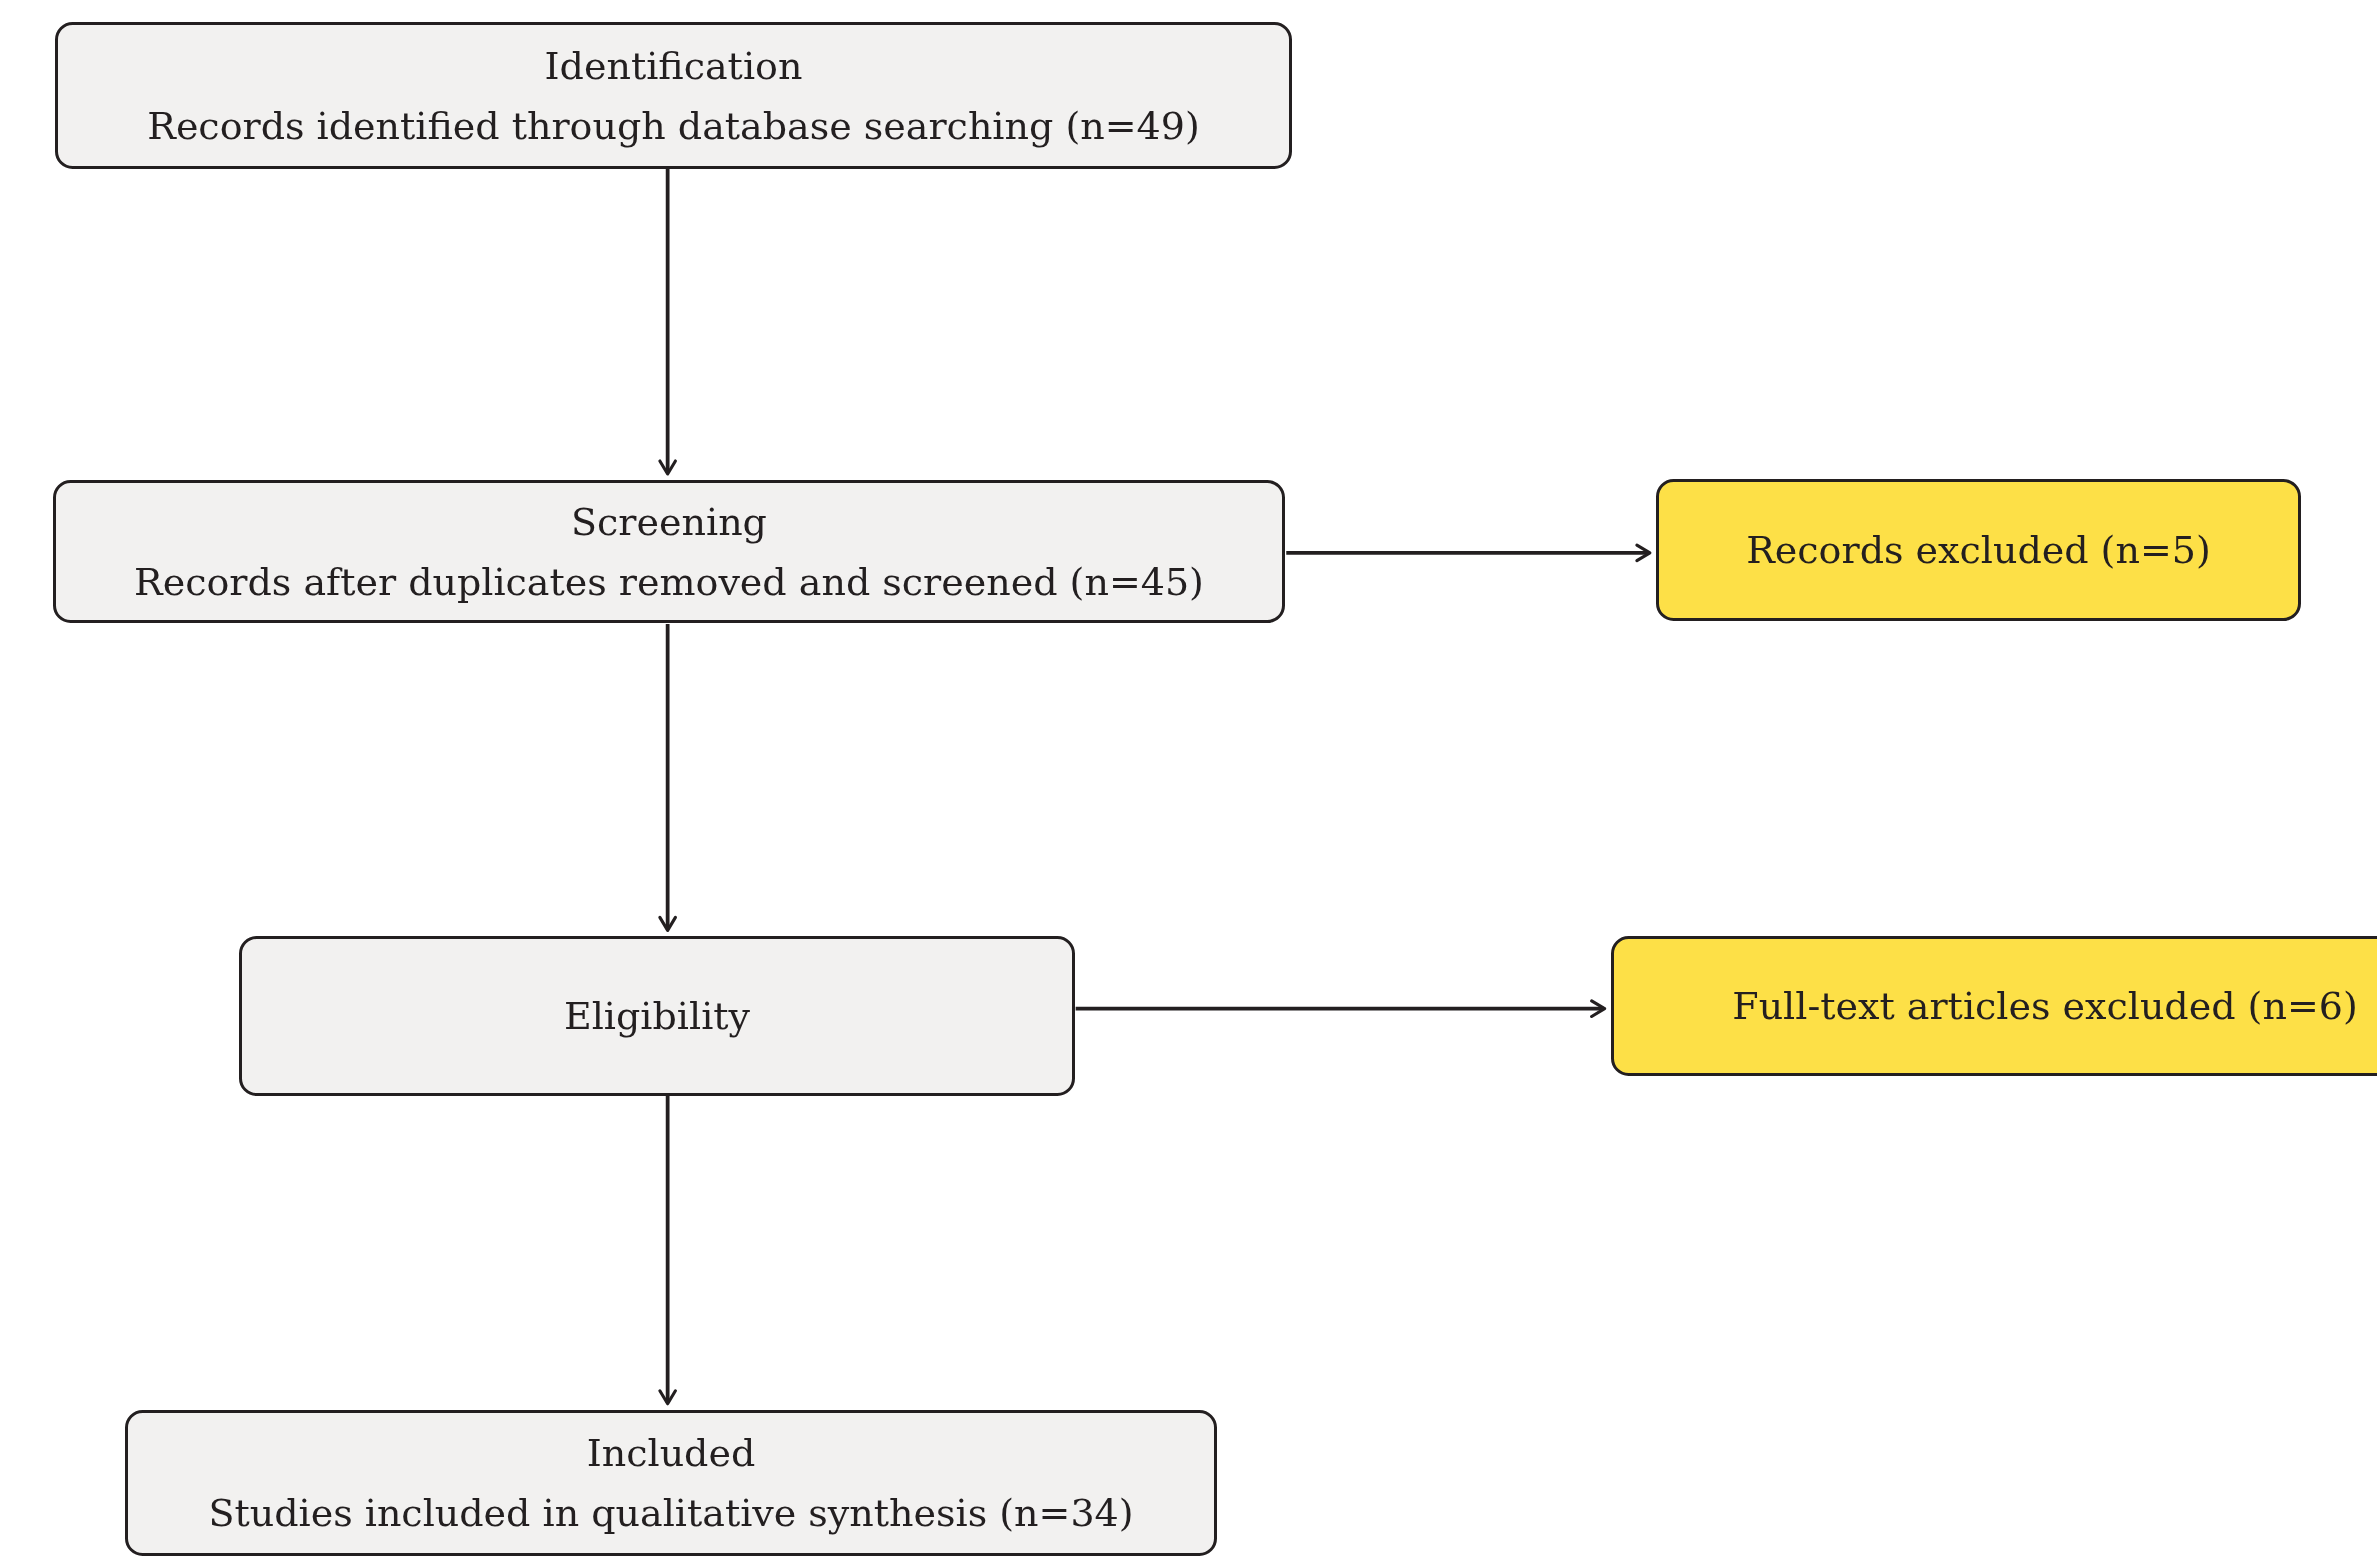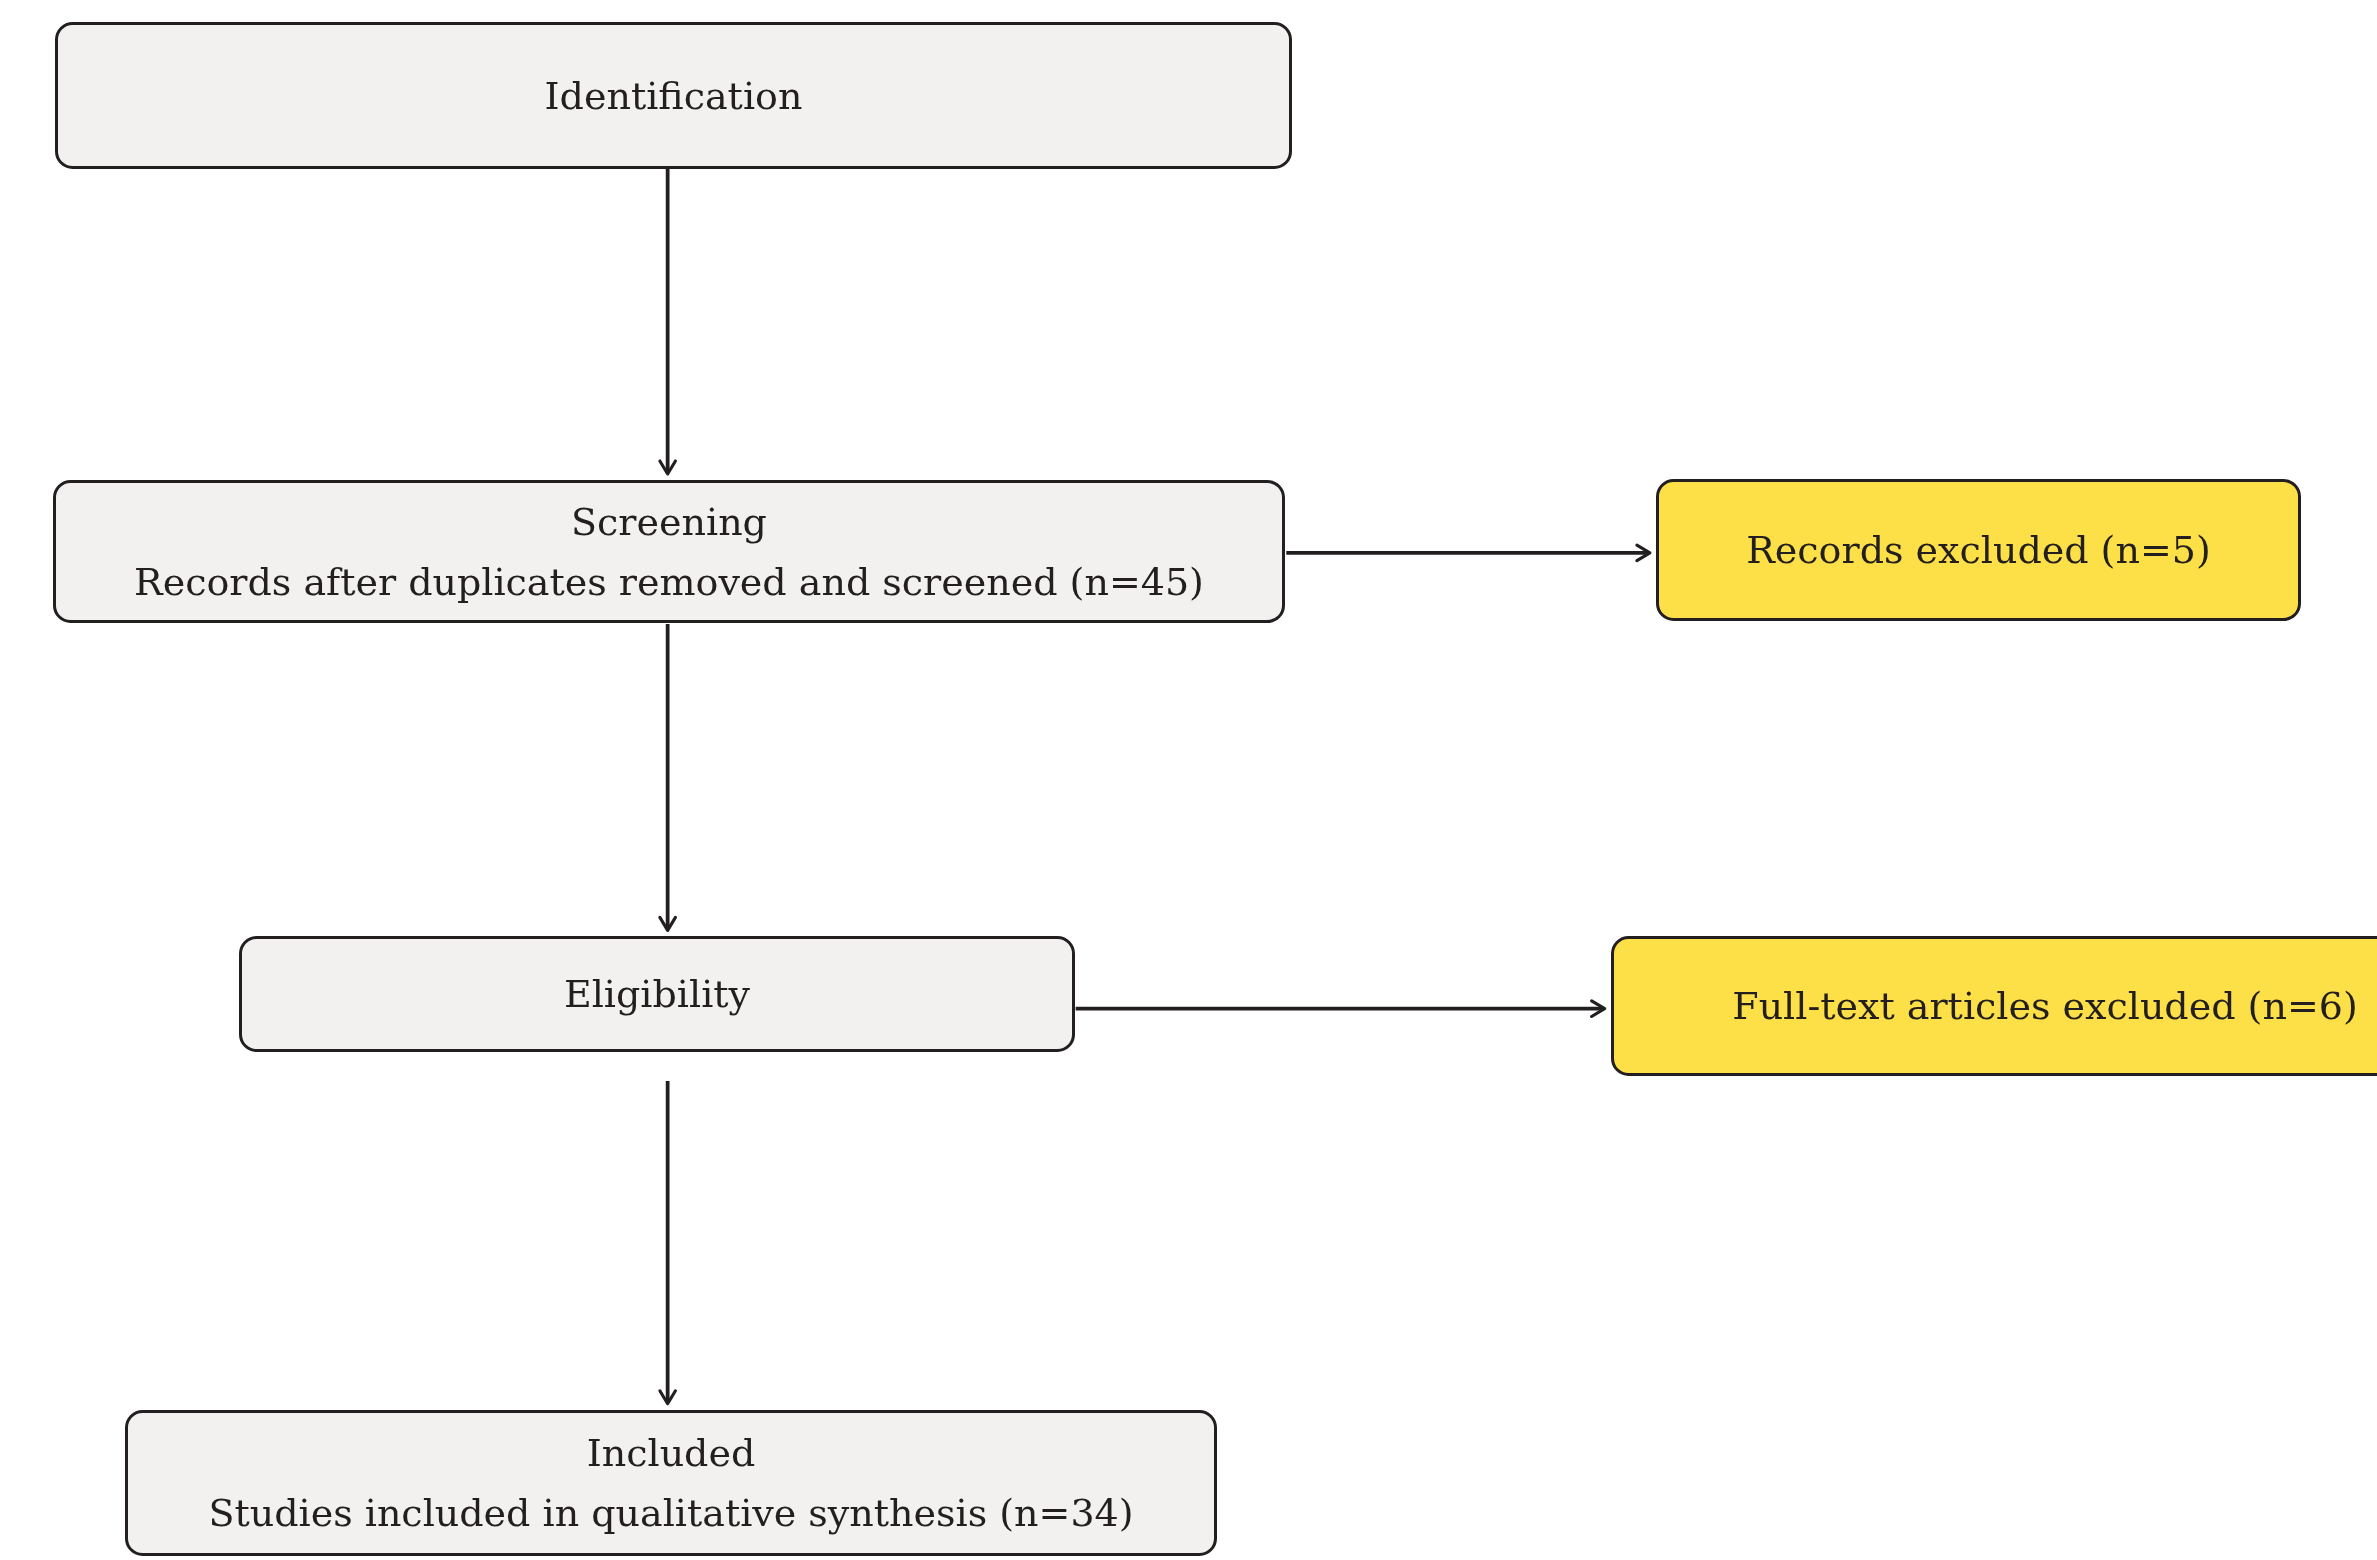--- a/index.html
+++ b/index.html
@@ -36,21 +36,21 @@
   .node.exclusion {
     background: #fde047;
   }
   .node .title,
   .node .detail,
   .node .label {
     white-space: nowrap;
   }
   #stage-identification { left: 55px;  top: 22px;   width: 1237px; height: 147px; }
   #stage-screening      { left: 53px;  top: 480px;  width: 1232px; height: 143px; }
-  #stage-eligibility    { left: 239px; top: 936px; width: 836px; height: 116px; }
+  #stage-eligibility    { left: 239px; top: 936px; width: 836px; height: 160px; }
   #stage-included       { left: 125px; top: 1410px; width: 1092px; height: 146px; }
   #exclusion-records    { left: 1656px; top: 479px;  width: 645px; height: 142px; }
   #exclusion-fulltext   { left: 1611px; top: 936px; width: 868px; height: 140px; }
   .arrows {
     position: absolute;
     left: 0;
     top: 0;
     width: 2377px;
     height: 1561px;
     pointer-events: none;
@@ -69,20 +69,21 @@
     </defs>
     <path d="M1062 268 L1062 752" stroke="#231f20" stroke-width="6" fill="none" marker-end="url(#chevron)"></path>
     <path d="M1062 992 L1062 1478" stroke="#231f20" stroke-width="6" fill="none" marker-end="url(#chevron)"></path>
     <path d="M1062 1719 L1062 2231" stroke="#231f20" stroke-width="6" fill="none" marker-end="url(#chevron)"></path>
     <path d="M2046 879 L2623 879" stroke="#231f20" stroke-width="6" fill="none" marker-end="url(#chevron)"></path>
     <path d="M1711 1604 L2551 1604" stroke="#231f20" stroke-width="6" fill="none" marker-end="url(#chevron)"></path>
   </svg>
 
   <div id="stage-identification" class="node stage">
     <div class="title">Identification</div>
+    <div class="detail">Records identified through database searching (n=49)</div>
   </div>
 
   <div id="stage-screening" class="node stage">
     <div class="title">Screening</div>
     <div class="detail">Records after duplicates removed and screened (n=45)</div>
   </div>
 
   <div id="exclusion-records" class="node exclusion">
     <div class="label">Records excluded (n=5)</div>
   </div>

